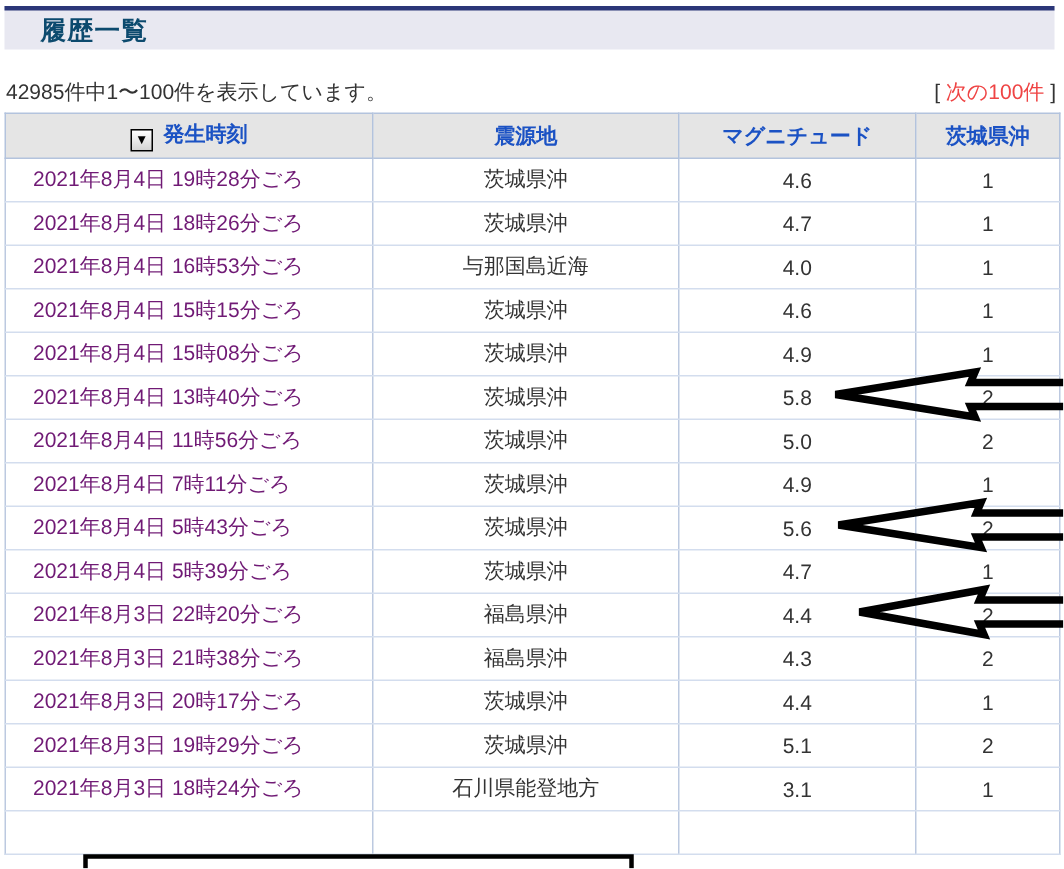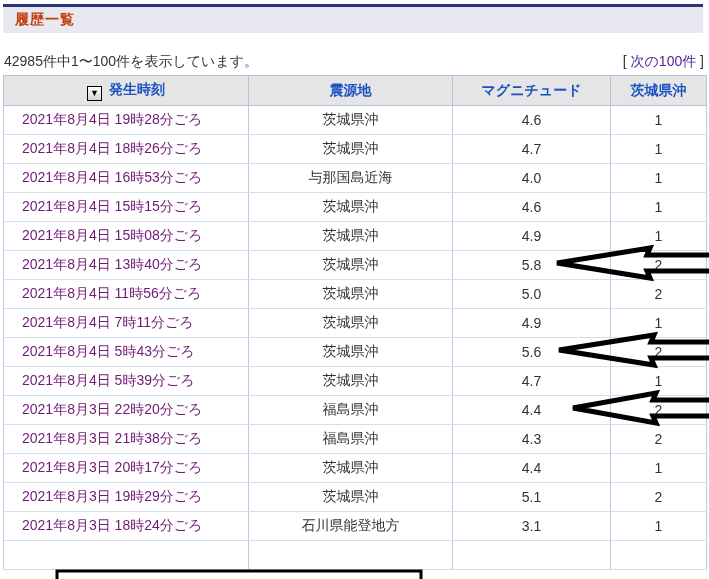--- a/index.html
+++ b/index.html
@@ -6,29 +6,29 @@
   .page{
     position:relative;width:709px;height:579px;overflow:hidden;background:#fff;
     font-family:"Liberation Sans","DejaVu Sans",sans-serif;
   }
   
   .titlebar{
     position:absolute;left:3px;top:4px;width:700px;height:26px;
     background:#e8e8f1;border-top:3px solid #2b3678;
     display:flex;align-items:center;
   }
-  .titlebar .t{font-weight:bold;font-size:14px;color:#c2410c;padding-left:12px;letter-spacing:1px;}
+  .titlebar .t{font-weight:bold;font-size:17px;color:#0c4a6e;padding-left:24px;letter-spacing:1px;}
   
   .info{
     position:absolute;left:4px;top:52px;width:700px;height:20px;
     display:flex;justify-content:space-between;align-items:center;
     font-size:14px;color:#333;
   }
   .info .next{white-space:nowrap;}
-  .info .next a{color:#4c1d95;text-decoration:none;cursor:pointer;}
+  .info .next a{color:#ef4444;text-decoration:none;cursor:pointer;}
   
   table.quakes{
     position:absolute;left:3px;top:75px;width:703px;
     border-collapse:collapse;table-layout:fixed;
     font-size:14px;
   }
   table.quakes col.c1{width:245px;}
   table.quakes col.c2{width:204px;}
   table.quakes col.c3{width:158px;}
   table.quakes col.c4{width:96px;}

